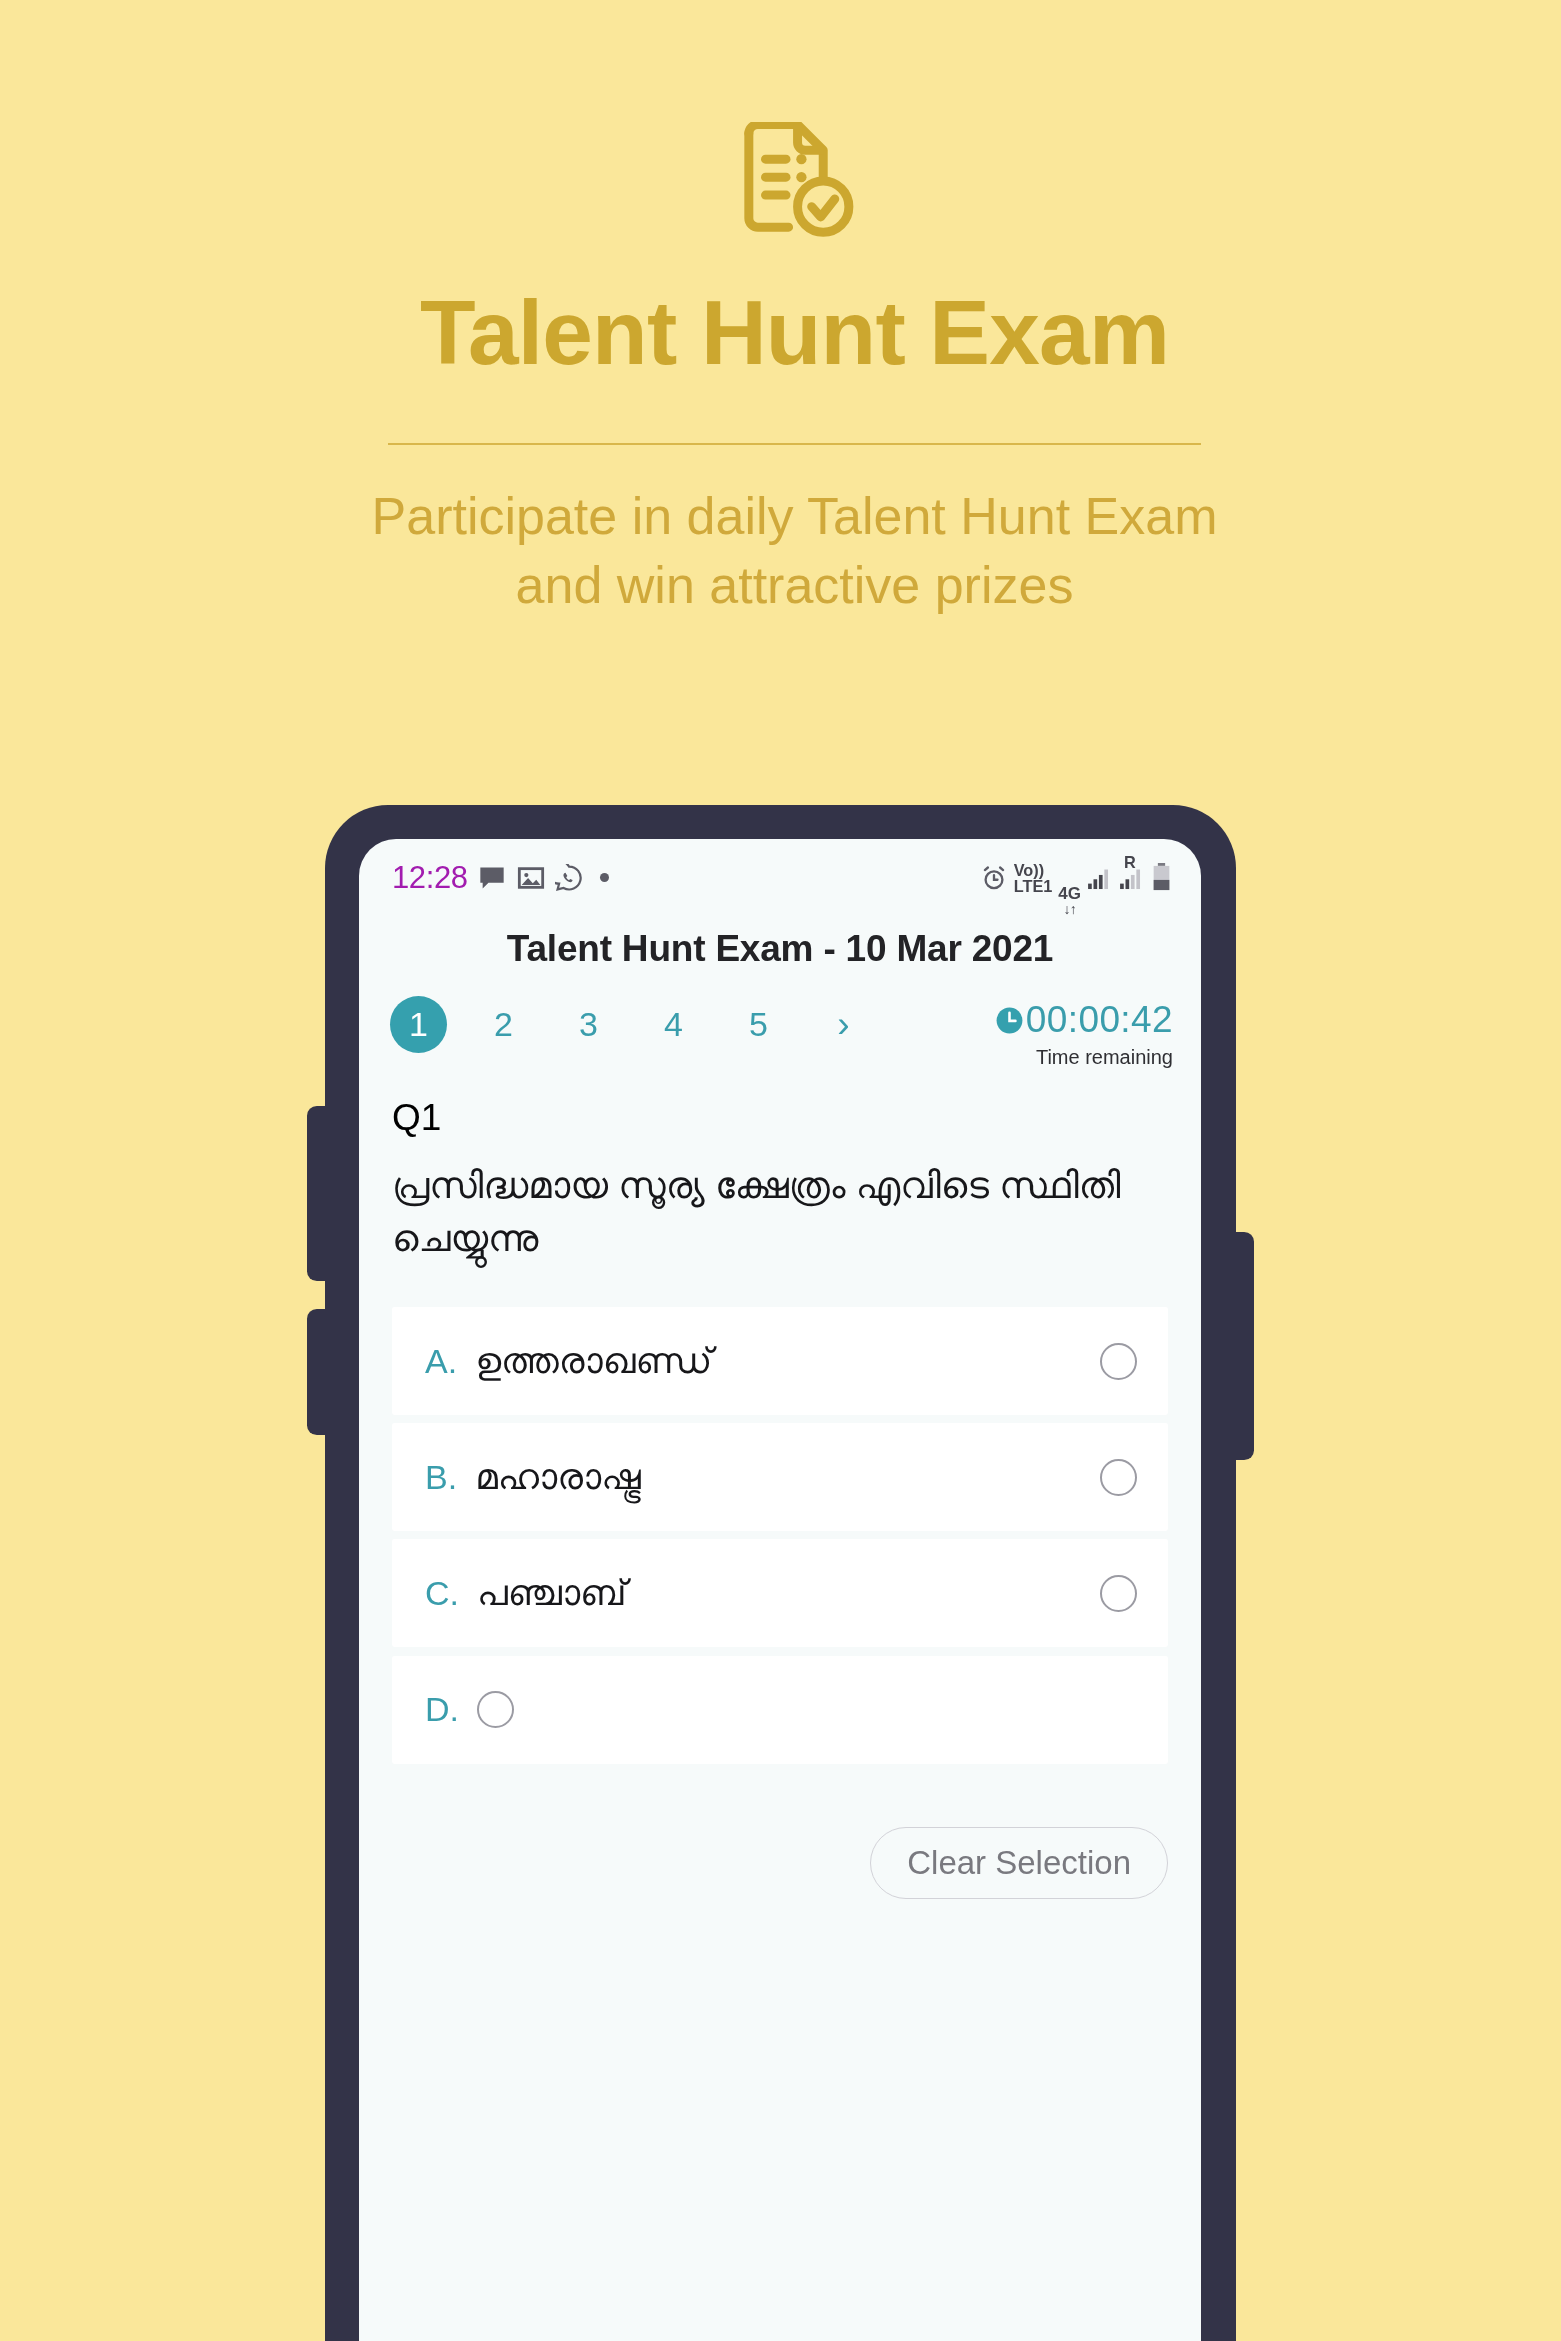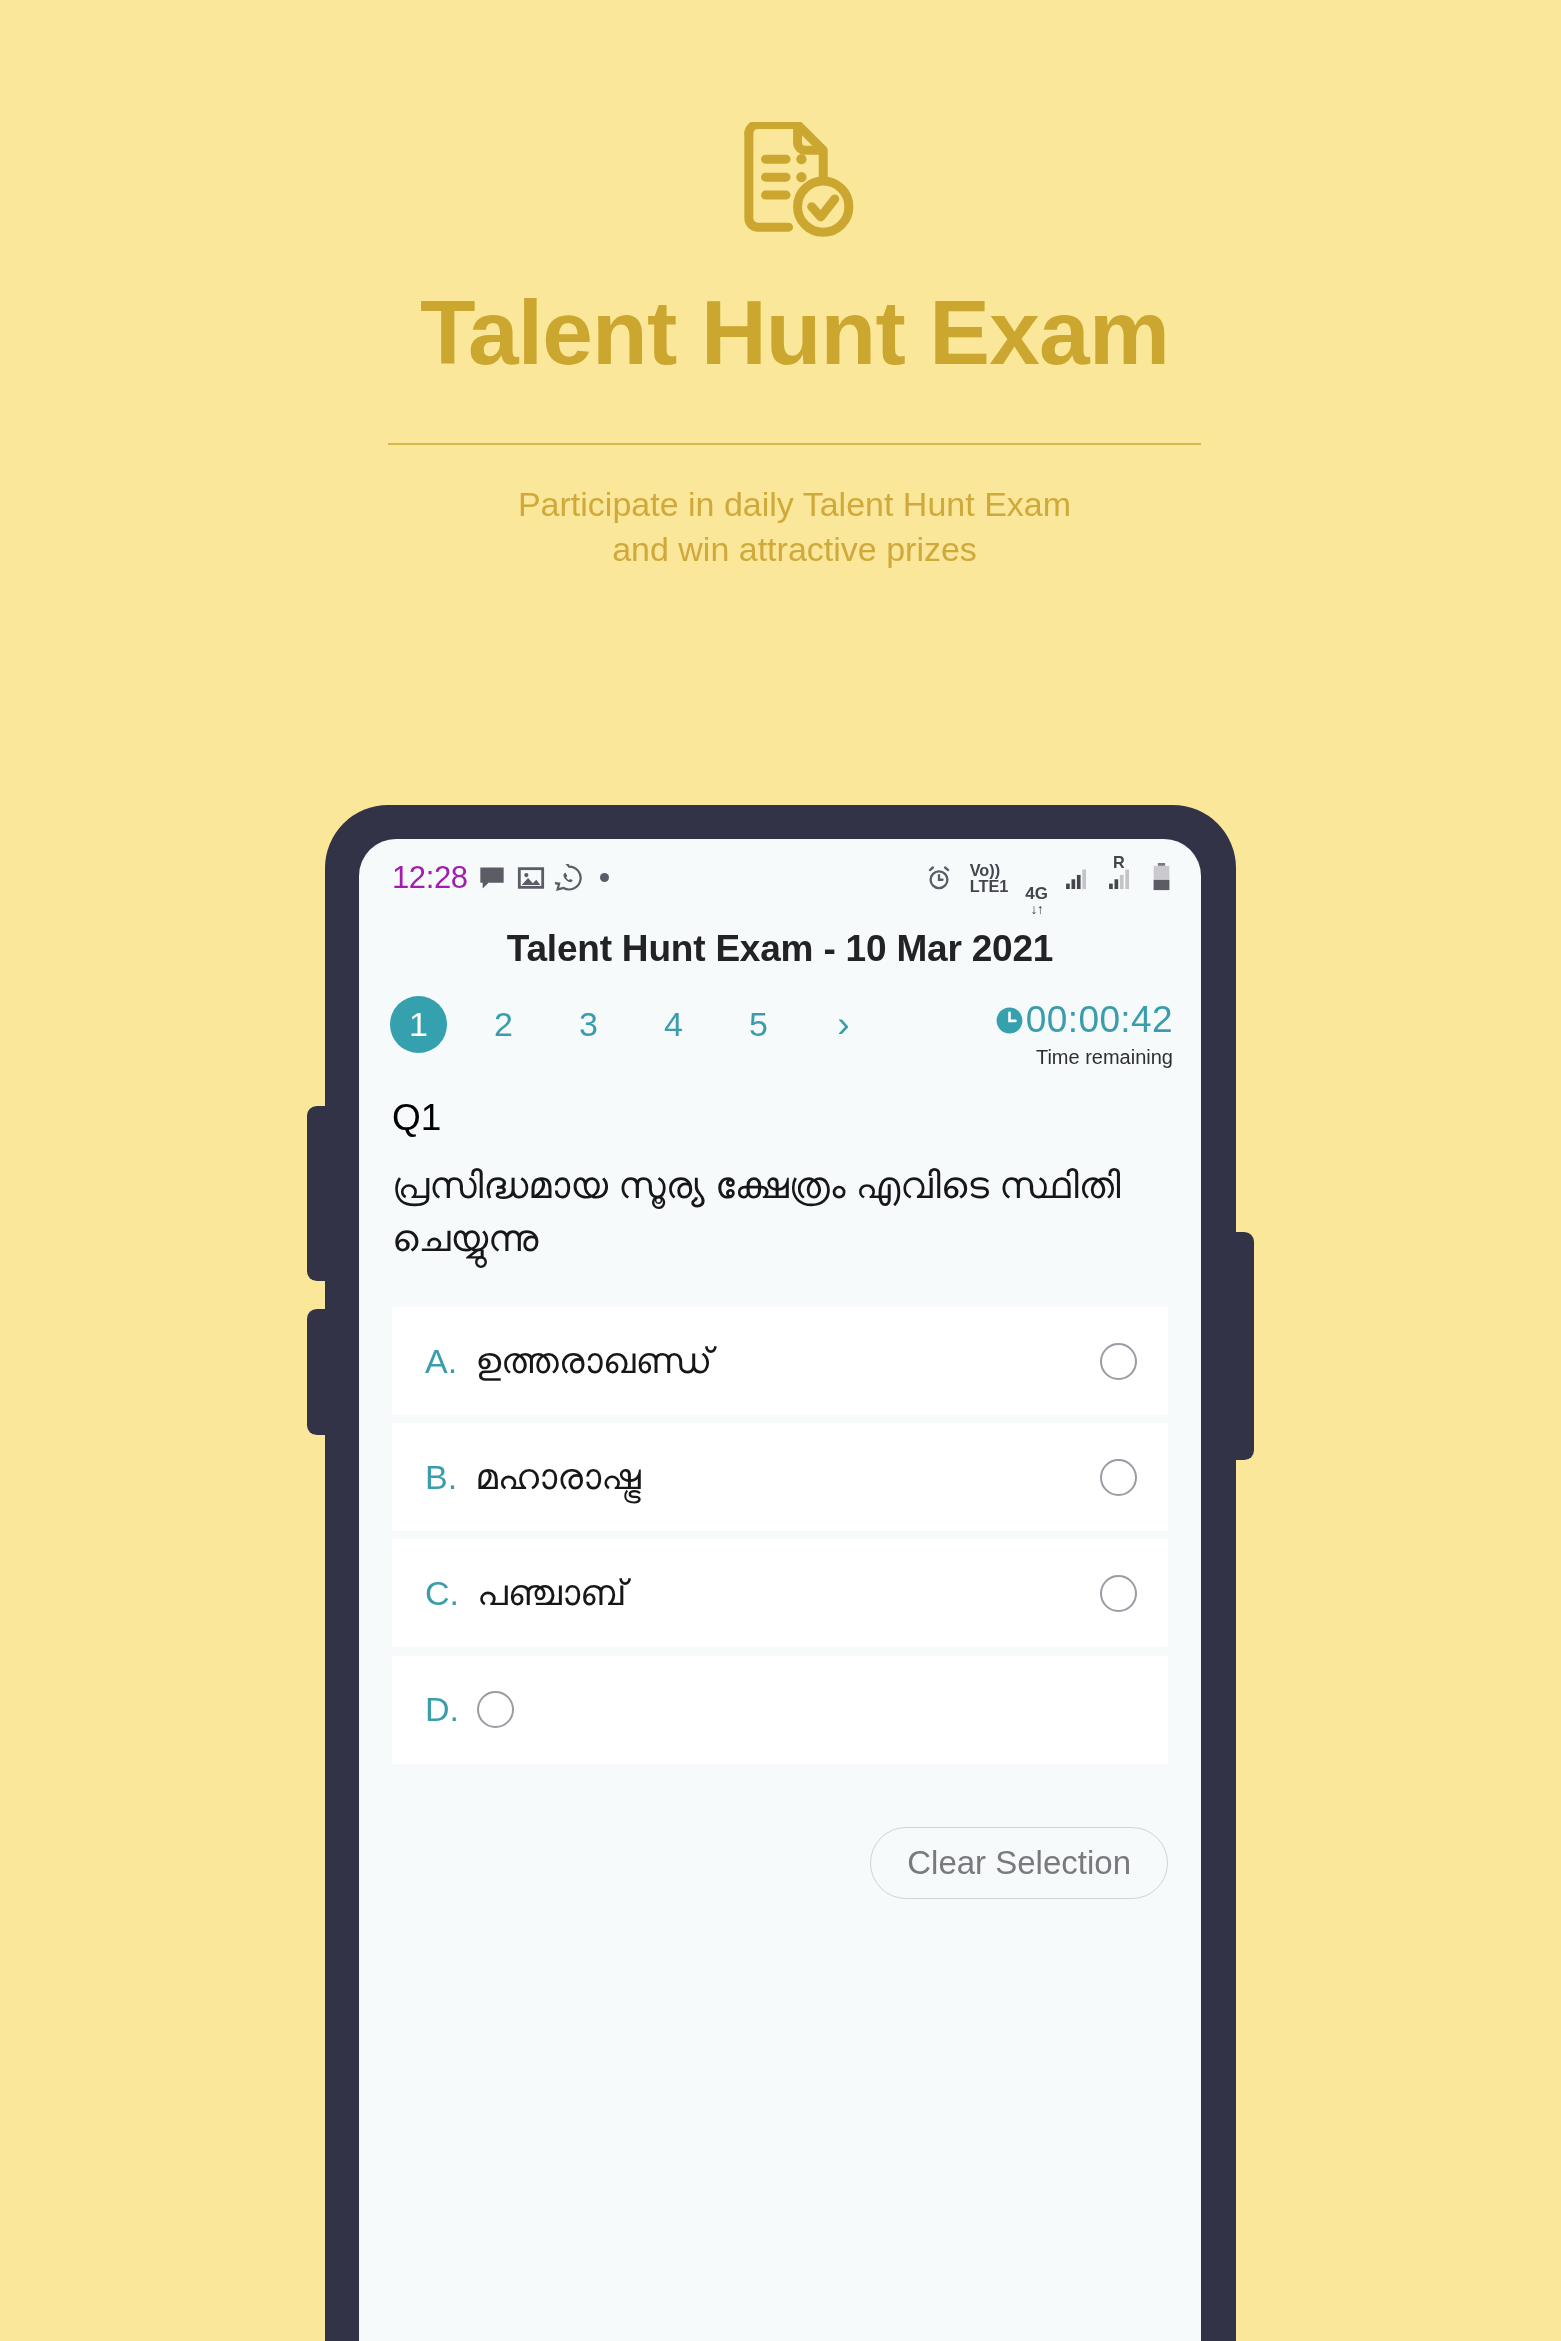--- a/index.html
+++ b/index.html
@@ -43,21 +43,21 @@
 
   .promo-divider {
     width: 813px;
     height: 2.4px;
     background: #D9B74B;
     margin-top: 65px;
     margin-bottom: 37px;
   }
 
   .promo-subtitle {
-    font-size: 34px;
+    font-size: 52px;
     color: #D0A93B;
     text-align: center;
     line-height: 1.32;
     font-weight: normal;
   }
 
   
   .phone-wrap {
     position: absolute;
     left: 325px;
@@ -98,21 +98,21 @@
 
   
   .statusbar {
     height: 63px;
     display: flex;
     align-items: center;
     justify-content: space-between;
     padding: 14.6px 29px 0 33px;
   }
   .sb-left  { display: flex; align-items: center; gap: 10.6px; }
-  .sb-right { display: flex; align-items: center; gap: 17px; }
+  .sb-right { display: flex; align-items: center; gap: 6px; }
   .sb-time  { font-size: 31px; color: #a21caf; letter-spacing: -0.4px; }
   .sb-ico   { display: block; }
   .sb-dot   { width: 9px; height: 9px; border-radius: 50%; background: #5C5C66; margin-left: 6.5px; }
 
   
   .app-title {
     text-align: center;
     font-size: 37px;
     font-weight: bold;
     color: #232326;

